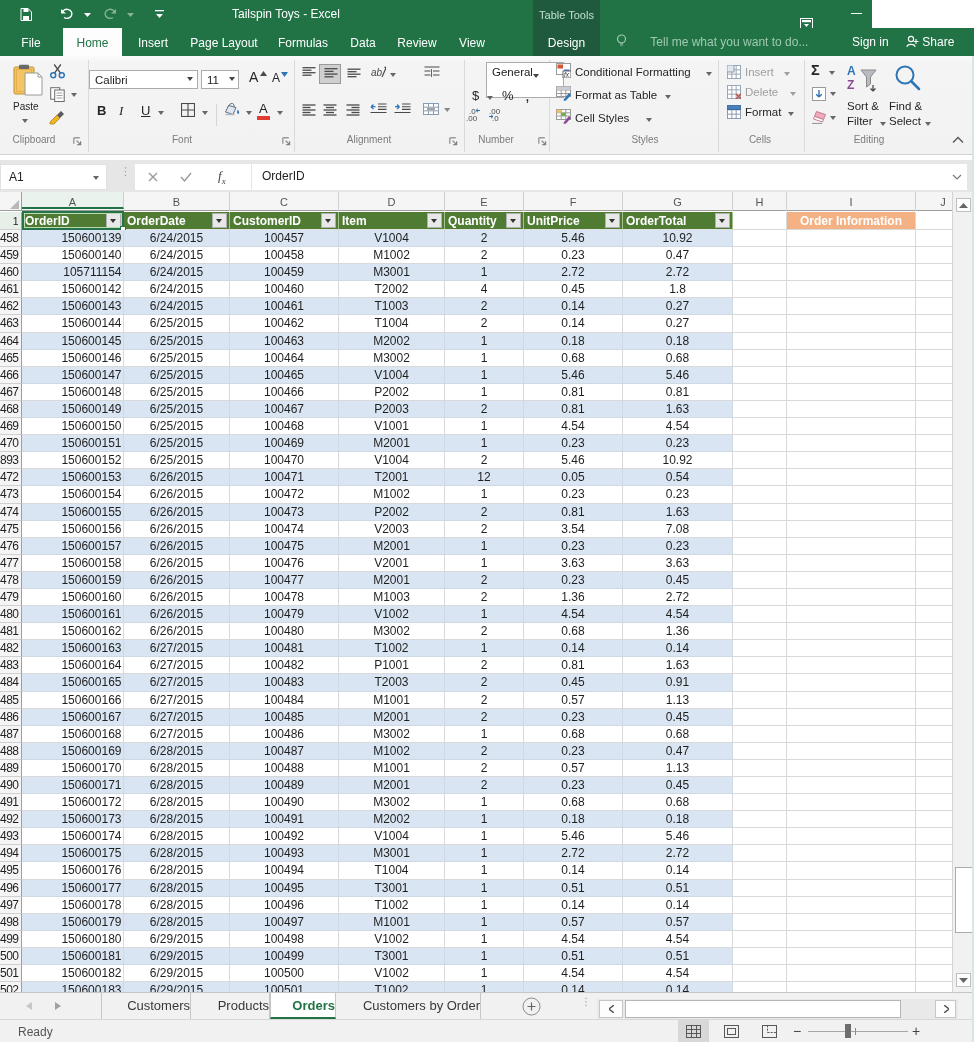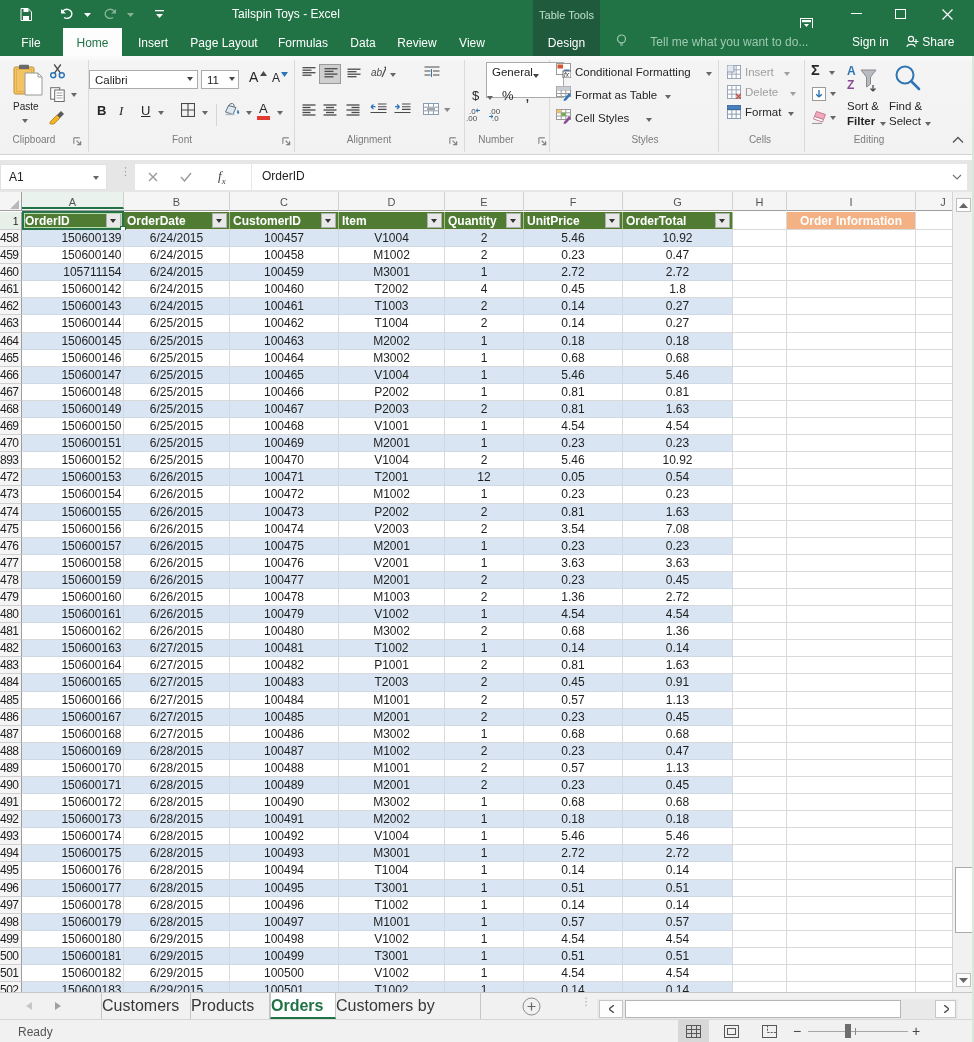--- a/index.html
+++ b/index.html
@@ -1,16 +1,16 @@
 <!DOCTYPE html>
 <html><head><meta charset="utf-8"><style>
 *{margin:0;padding:0;box-sizing:border-box}
 html,body{width:974px;height:1042px;overflow:hidden;font-family:"Liberation Sans",sans-serif;background:#fff}
 
-#titlebar{position:absolute;left:0;top:0;width:974px;height:28px;background:#217346;color:#fff}
+#titlebar{position:absolute;left:0;top:0;width:872px;height:28px;background:#217346;color:#fff}
 #tabrow{position:absolute;left:0;top:28px;width:974px;height:28px;background:#217346}
 #ttools{position:absolute;left:533px;top:0;width:67px;height:56px;background:#1f5a3c}
 #ttools .lbl{position:absolute;left:0;top:0;width:67px;height:28px;line-height:31px;text-align:center;font-size:11px;color:#bfe0cb}
 .title{position:absolute;left:232px;top:0;height:28px;line-height:28px;font-size:12px;color:#fff}
 .qat{position:absolute;top:0;height:28px;color:#fff}
 .winbtn{position:absolute;top:0;width:44px;height:28px;color:#fff}
 .qat svg,.winbtn svg,#tabstrip svg,#vsb svg{display:block}
 .winbtn svg{margin:9px auto 0}
 
 .rtab{position:absolute;top:28px;height:28px;line-height:30px;font-size:12px;color:#fff;text-align:center}
@@ -50,21 +50,21 @@
 
 #row1{position:absolute;left:0;top:20px;width:952px;height:18px}
 #row1 .hc{position:absolute;top:0;height:18px;background:#4f7b33;color:#fff;font-weight:bold;font-size:12px;line-height:18px;padding-left:3px;border-right:1px solid #a7c18e;border-bottom:1px solid #e2e2e2}
 .fbtn{position:absolute;top:1px;right:2px;width:15px;height:15px;background:#e8e8e8;border:1px solid #b0b0b0}
 .fbtn:after{content:"";position:absolute;left:3px;top:4.5px;border-left:3.5px solid transparent;border-right:3.5px solid transparent;border-top:4.5px solid #333}
 
 #vsb{position:absolute;left:952px;top:0;width:22px;height:800px;background:#f1f1f1;border-left:1px solid #d4d4d4}
 #vthumb{position:absolute;left:2px;top:675px;width:18px;height:66px;background:#fff;border:1px solid #ababab}
 
 #tabstrip{position:absolute;left:0;top:992px;width:974px;height:27px;background:#f1f1f1;border-top:1px solid #c6c6c6}
-.stab{position:absolute;top:0;height:26px;line-height:26px;font-size:16px;color:#383838;text-align:left;border-right:1px solid #c6c6c6}
+.stab{position:absolute;top:0;height:26px;line-height:26px;font-size:13px;color:#383838;text-align:right;border-right:1px solid #c6c6c6}
 #stab-active{background:#fff;color:#217346;font-weight:bold;border-bottom:2px solid #217346;border-left:1px solid #c6c6c6}
 
 #status{position:absolute;left:0;top:1019px;width:974px;height:23px;background:#f1f1f1;border-top:1px solid #d7d7d7;font-size:12px;color:#555}
 </style></head>
 <body>
 
 <div id="titlebar">
  <div class="qat" style="left:19px;top:8px">
       <svg width="13" height="13" viewBox="0 0 13 13" style="">
         <path d="M2 0.5 H9 L12.5 4 V12.5 H2 Z" fill="none" stroke="#fff"></path>
@@ -378,21 +378,21 @@
       <path d="M2 13.5 h10" stroke="#9a9a9a" stroke-width="1.2"></path>
     </svg>
     <div class="dd" style="left:830px;top:60px;border-top-color:#666"></div>
     <span class="btxt" style="left:847px;top:8px;color:#2e75b6;font-size:12px;font-weight:bold;">A</span>
     <span class="btxt" style="left:847px;top:22px;color:#8a4a94;font-size:12px;font-weight:bold;">Z</span>
     <svg width="17" height="24" viewBox="0 0 17 24" style="position:absolute;left:860px;top:13px">
       <path d="M1 1 H16 L10.5 8 V15 L6.5 18 V8 Z" fill="#b8bcc2" stroke="#8a8a8a"></path>
       <path d="M13 16 v6 M13 22 L10.5 19.5 M13 22 L15.5 19.5" stroke="#4a4a4a" stroke-width="1.3" fill="none"></path>
     </svg>
     <span class="btxt" style="left:847px;top:44px;color:#262626;font-size:11.5px;font-weight:normal;">Sort &amp;</span>
-    <span class="btxt" style="left:847px;top:59px;color:#262626;font-size:11.5px;font-weight:bold;">Filter</span>
+    <span class="btxt" style="left:847px;top:59px;color:#262626;font-size:11.5px;font-weight:normal;">Filter</span>
     <div class="dd" style="left:880px;top:66px;border-top-color:#666"></div>
     <svg width="27" height="27" viewBox="0 0 27 27" style="position:absolute;left:894px;top:8px">
       <circle cx="11" cy="11" r="8.5" fill="none" stroke="#2e75b6" stroke-width="2"></circle>
       <path d="M17.5 17.5 L25 25" stroke="#2e75b6" stroke-width="2.6" stroke-linecap="round"></path>
     </svg>
     <span class="btxt" style="left:889px;top:44px;color:#262626;font-size:11.5px;font-weight:normal;">Find &amp;</span>
     <span class="btxt" style="left:889px;top:59px;color:#262626;font-size:11.5px;font-weight:normal;">Select</span>
     <div class="dd" style="left:925px;top:66px;border-top-color:#666"></div>
     <svg width="12" height="8" viewBox="0 0 12 8" style="position:absolute;left:952px;top:80px">
       <path d="M1 6.5 L6 1.5 L11 6.5" fill="none" stroke="#555" stroke-width="1.3"></path>

